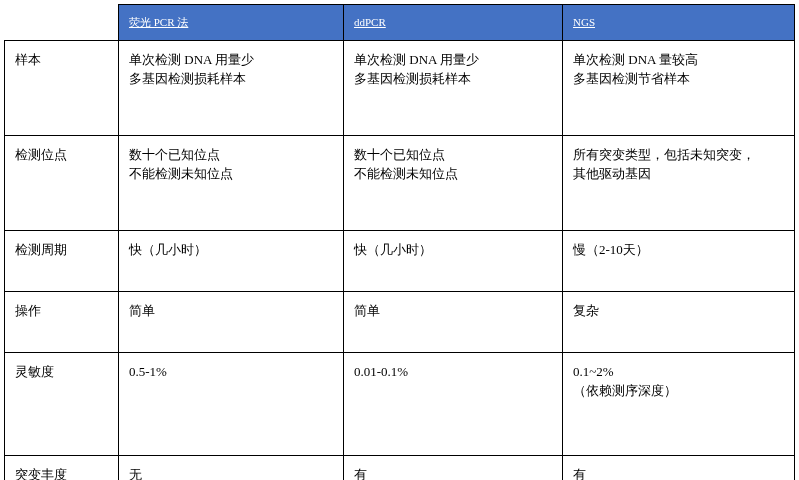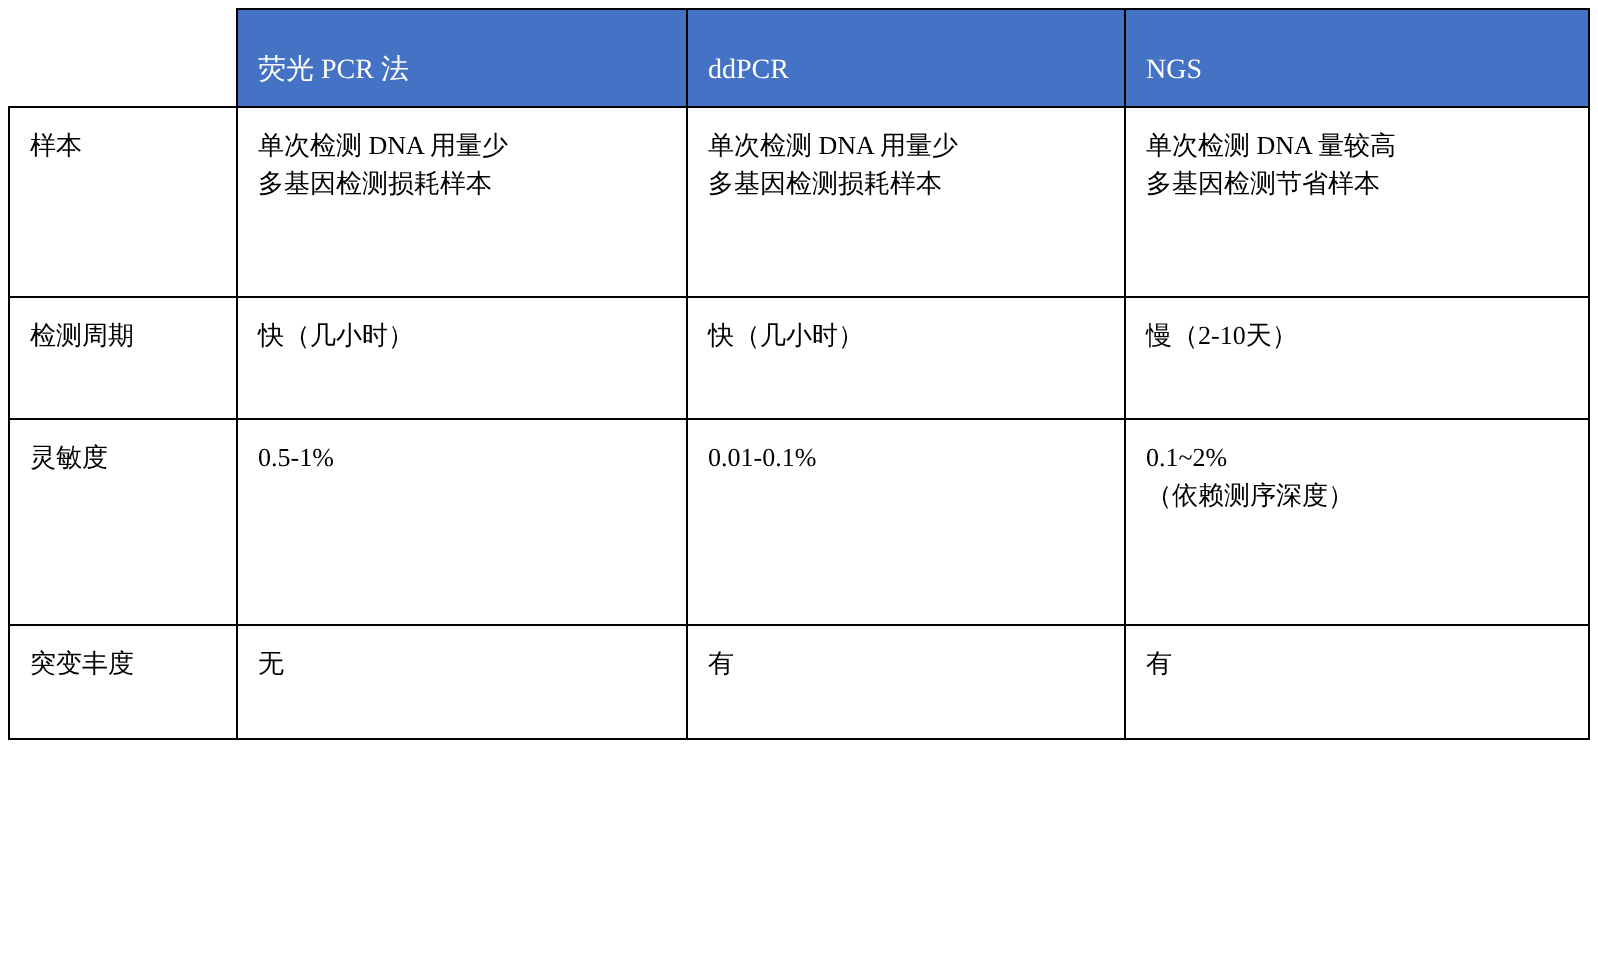--- a/index.html
+++ b/index.html
@@ -38,23 +38,24 @@
     padding: 10px 8px 10px 10px;
     font-size: 13px;
     line-height: 1.45;
     font-weight: normal;
     text-align: left;
   }
   table.compare thead th {
     background: #4472c4;
     color: #ffffff;
     height: 18px;
-    padding-top: 21px;
+    padding-top: 10px;
     padding-bottom: 7px;
-    font-size: 14px;
+    font-size: 11px;
+    text-decoration: underline;
   }
   table.compare thead th.corner {
     background: #ffffff;
     border-top-color: #ffffff;
     border-left-color: #ffffff;
   }
   td.rowhead {
     font-size: 13px;
   }
   .cell-line {
@@ -97,30 +98,57 @@
         </td>
         <td>
           <span class="cell-line">单次检测 DNA 用量少</span>
           <span class="cell-line">多基因检测损耗样本</span>
         </td>
         <td>
           <span class="cell-line">单次检测 DNA 量较高</span>
           <span class="cell-line">多基因检测节省样本</span>
         </td>
       </tr>
+      <tr class="r-sites">
+        <td class="rowhead">检测位点</td>
+        <td>
+          <span class="cell-line">数十个已知位点</span>
+          <span class="cell-line">不能检测未知位点</span>
+        </td>
+        <td>
+          <span class="cell-line">数十个已知位点</span>
+          <span class="cell-line">不能检测未知位点</span>
+        </td>
+        <td>
+          <span class="cell-line">所有突变类型，包括未知突变，</span>
+          <span class="cell-line">其他驱动基因</span>
+        </td>
+      </tr>
       <tr class="r-cycle">
         <td class="rowhead">检测周期</td>
         <td>
           <span class="cell-line">快（几小时）</span>
         </td>
         <td>
           <span class="cell-line">快（几小时）</span>
         </td>
         <td>
           <span class="cell-line">慢（2-10天）</span>
+        </td>
+      </tr>
+      <tr class="r-operation">
+        <td class="rowhead">操作</td>
+        <td>
+          <span class="cell-line">简单</span>
+        </td>
+        <td>
+          <span class="cell-line">简单</span>
+        </td>
+        <td>
+          <span class="cell-line">复杂</span>
         </td>
       </tr>
       <tr class="r-sensitivity">
         <td class="rowhead">灵敏度</td>
         <td>
           <span class="cell-line">0.5-1%</span>
         </td>
         <td>
           <span class="cell-line">0.01-0.1%</span>
         </td>

